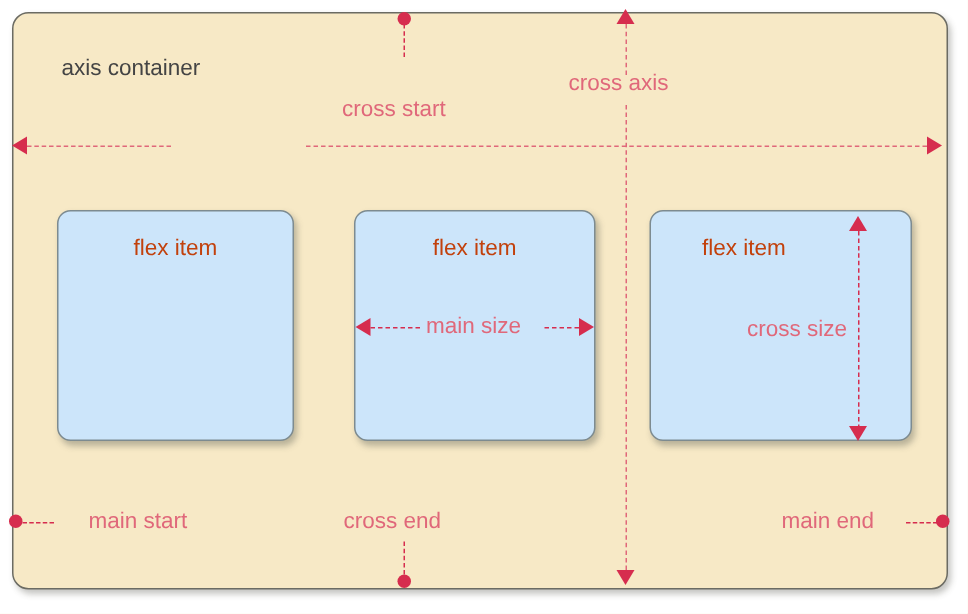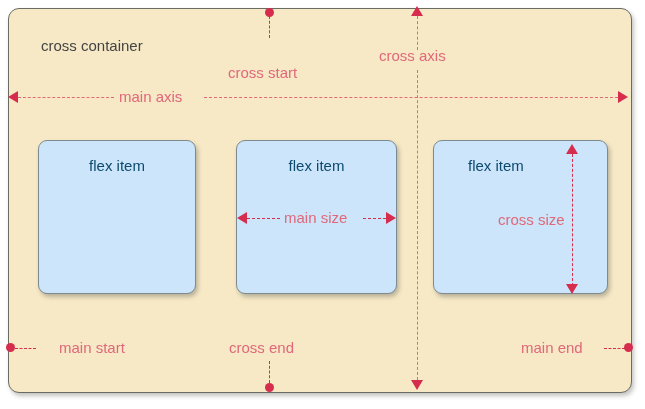--- a/index.html
+++ b/index.html
@@ -60,21 +60,21 @@
   .item-2 { left: 236px; width: 161px; }
   .item-3 { left: 433px; width: 175px; }
 
   .item-label {
     position: absolute;
     top: 16px;
     left: 0;
     width: 100%;
     text-align: center;
     font-size: 15px;
-    color: #0c4a6e;
+    color: #c2410c;
     white-space: nowrap;
   }
   .item-3 .item-label {
     text-align: left;
     left: 34px;
     width: auto;
   }
 
   
   .hline {
@@ -131,36 +131,35 @@
     color: #e0687a;
     white-space: nowrap;
   }
 </style>
 </head>
 <body>
 
 <div id="stage">
 
   <div class="flex-container">
-    <div class="container-label">cross container</div>
+    <div class="container-label">axis container</div>
   </div>
 
   <div class="dot" style="left: 265px; top: 8px;"></div>
   <div class="vline strong" style="left: 269px; top: 16px; height: 22px;"></div>
   <div class="axis-label" style="left: 228px; top: 47px; margin-top: 17px;">cross start</div>
 
   <div class="arrow arrow-up" style="left: 411px; top: 6px;"></div>
   <div class="vline" style="left: 417px; top: 16px; height: 34px;"></div>
   <div class="axis-label" style="left: 379px; top: 47px;">cross axis</div>
   <div class="vline" style="left: 417px; top: 70px; height: 310px;"></div>
   <div class="arrow arrow-down" style="left: 411px; top: 380px;"></div>
 
   <div class="arrow arrow-left" style="left: 8px; top: 91px;"></div>
   <div class="hline" style="left: 18px; top: 97px; width: 96px;"></div>
-  <div class="axis-label" style="left: 119px; top: 88px;">main axis</div>
   <div class="hline" style="left: 204px; top: 97px; width: 414px;"></div>
   <div class="arrow arrow-right" style="left: 618px; top: 91px;"></div>
 
   <div class="flex-item item-1">
     <div class="item-label">flex item</div>
   </div>
 
   <div class="flex-item item-2">
     <div class="item-label">flex item</div>
   </div>

